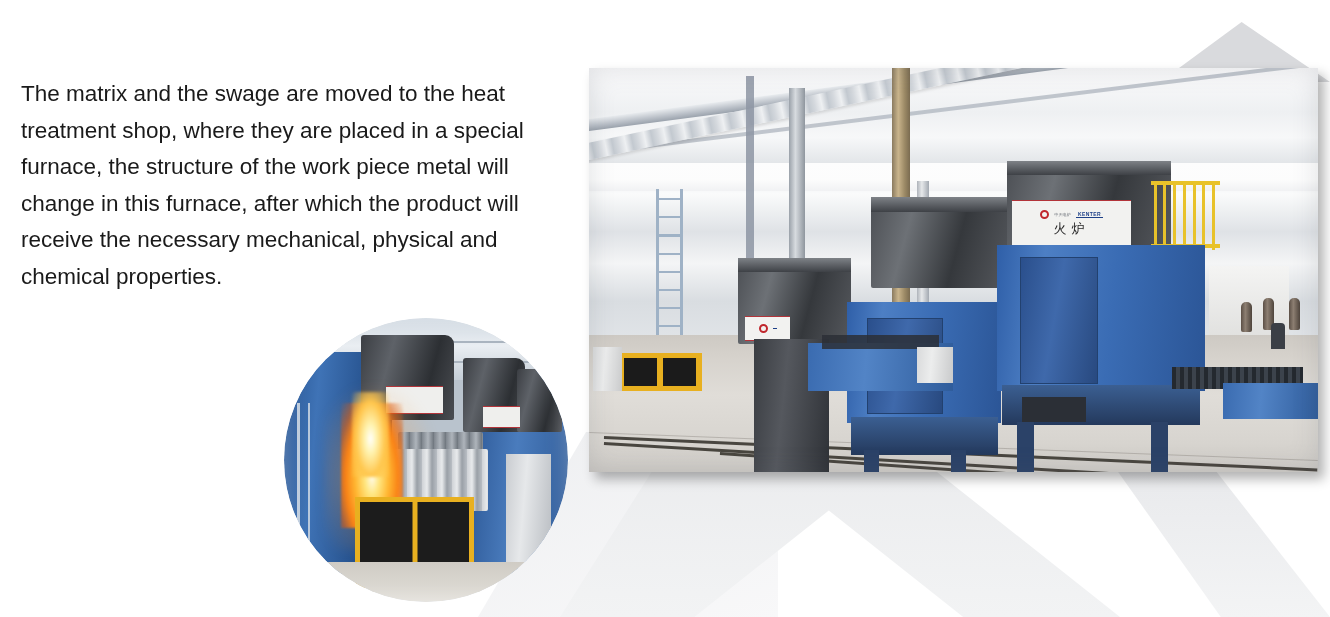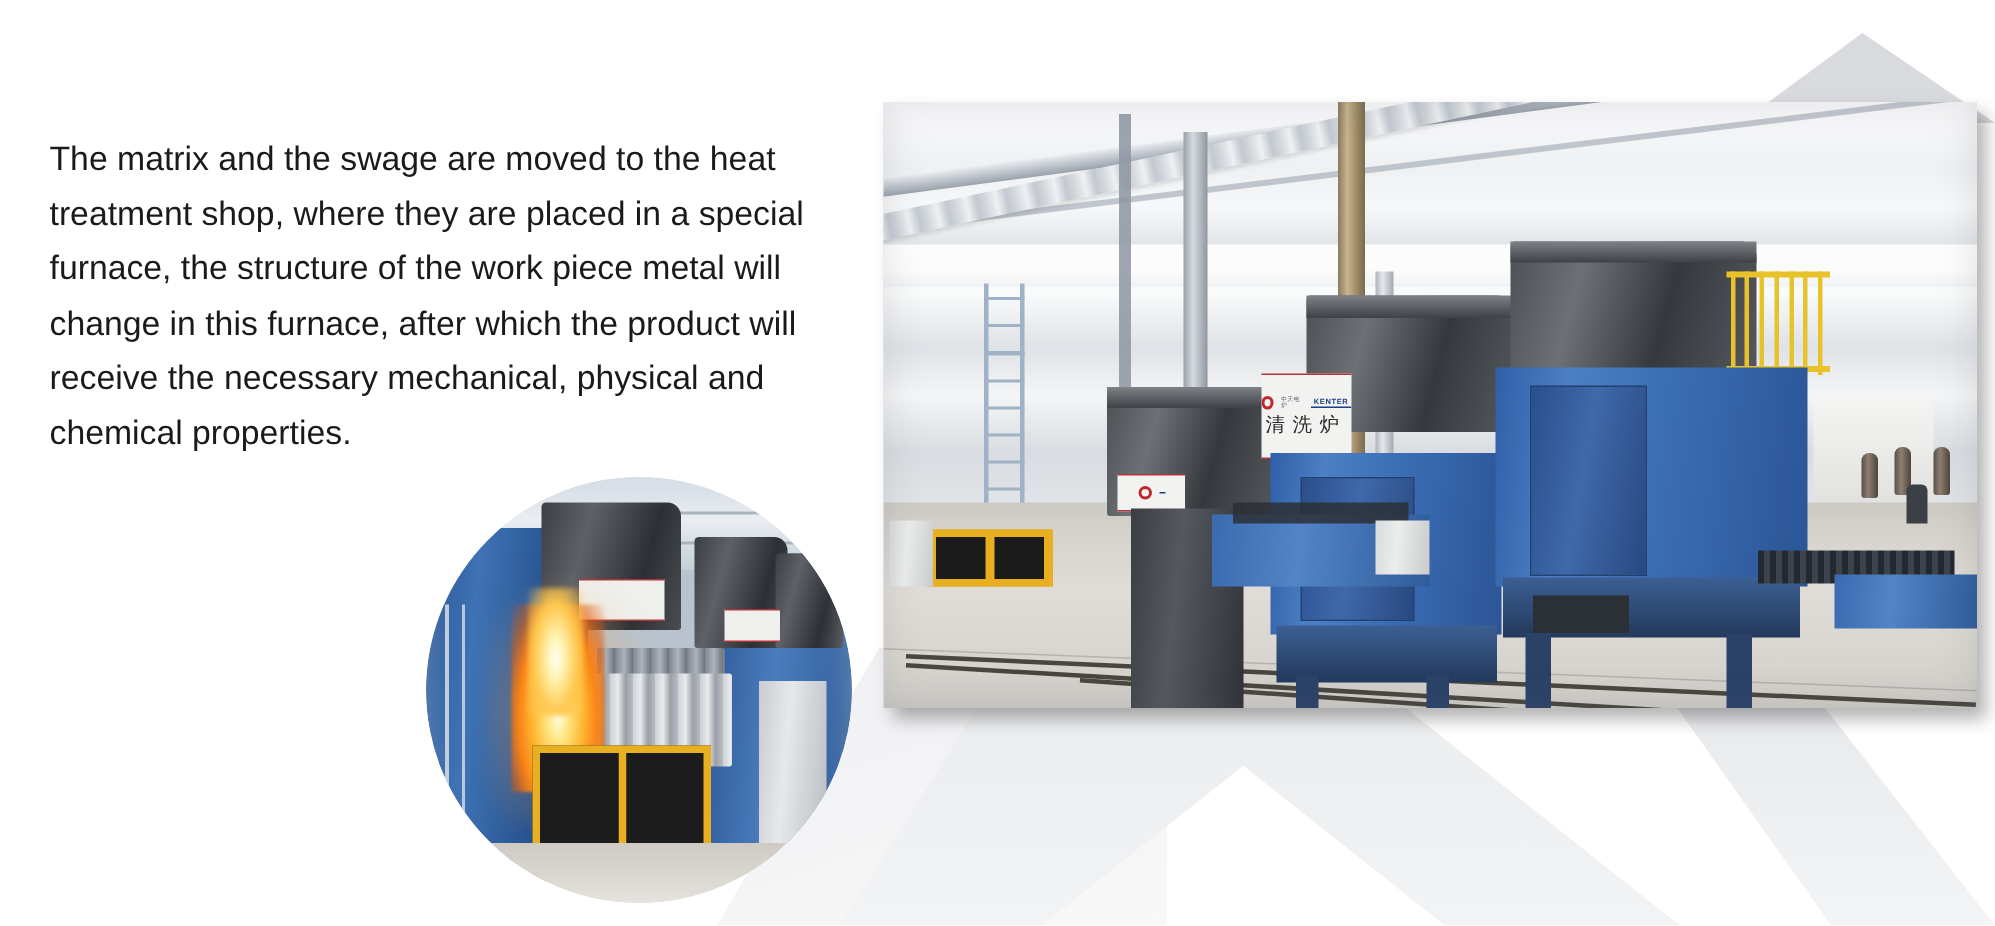--- a/index.html
+++ b/index.html
@@ -67,21 +67,21 @@
 
   
   .body-copy {
     position: absolute;
     left: 21px; top: 76px;
     width: 545px;
     font-size: 22.5px;
     line-height: 36.5px;
     color: #1a1a1a;
   }
-  .body-copy p { margin: 12px; }
+  .body-copy p { margin: 0; }
 
   
   .photo-main {
     position: absolute;
     left: 589px; top: 68px;
     width: 729px; height: 404px;
     overflow: hidden;
     background: #cfd3d8;
     box-shadow: 6px 7px 11px rgba(0,0,0,0.30);
   }
@@ -394,38 +394,38 @@
             <span class="logo-badge"></span>
           </div>
         </div>
         <div class="furn-body" style="left:14%; top:38%; width:66%; height:62%; background:linear-gradient(96deg,#3a3d42,#55585e 40%,#2f3237);"></div>
       </div>
 
       <div class="furn" style="left:34.5%; top:32%; width:23%; height:68%;">
         <div class="hood" style="left:18%; top:0; width:82%; height:33%;">
           <div class="hood-lip"></div>
         </div>
-        <div class="sign" style="left:0%; top:19%; width:36%; height:20%;">
+        <div class="furn-body" style="left:4%; top:38%; width:92%; height:44%;"></div>
+        <div class="furn-door" style="left:16%; top:44%; width:44%; height:34%;"></div>
+        <div class="furn-base" style="left:6%; top:80%; width:88%; height:14%;"></div>
+        <div class="furn-leg" style="left:14%; top:92%; width:9%; height:8%;"></div>
+        <div class="furn-leg" style="left:66%; top:92%; width:9%; height:8%;"></div>
+      </div>
+
+      <div class="furn" style="left:56%; top:23%; width:34%; height:77%;">
+        <div class="hood" style="left:4%; top:0; width:66%; height:28%;">
+          <div class="hood-lip"></div>
+        </div>
+        <div class="sign" style="left:6%; top:12.5%; width:48%; height:15%;">
           <div class="sign-logos">
             <span class="logo-mark"></span>
             <span class="logo-txt">中天电炉</span>
             <span class="logo-badge">KENTER</span>
           </div>
-          <div class="sign-cn">清洗炉</div>
-        </div>
-        <div class="furn-body" style="left:4%; top:38%; width:92%; height:44%;"></div>
-        <div class="furn-door" style="left:16%; top:44%; width:44%; height:34%;"></div>
-        <div class="furn-base" style="left:6%; top:80%; width:88%; height:14%;"></div>
-        <div class="furn-leg" style="left:14%; top:92%; width:9%; height:8%;"></div>
-        <div class="furn-leg" style="left:66%; top:92%; width:9%; height:8%;"></div>
-      </div>
-
-      <div class="furn" style="left:56%; top:23%; width:34%; height:77%;">
-        <div class="hood" style="left:4%; top:0; width:66%; height:28%;">
-          <div class="hood-lip"></div>
+          <div class="sign-cn">火炉</div>
         </div>
 
         <div class="railing" style="left:62%; top:5%; width:28%; height:24%;">
           <div class="bar" style="left:0; top:6%; width:100%; height:4px;"></div>
           <div class="bar" style="left:0; bottom:4%; width:100%; height:4px;"></div>
           <div class="post" style="left:4%;  top:6%; height:92%;"></div>
           <div class="post" style="left:18%; top:6%; height:92%;"></div>
           <div class="post" style="left:32%; top:6%; height:92%;"></div>
           <div class="post" style="left:46%; top:6%; height:92%;"></div>
           <div class="post" style="left:60%; top:6%; height:92%;"></div>

